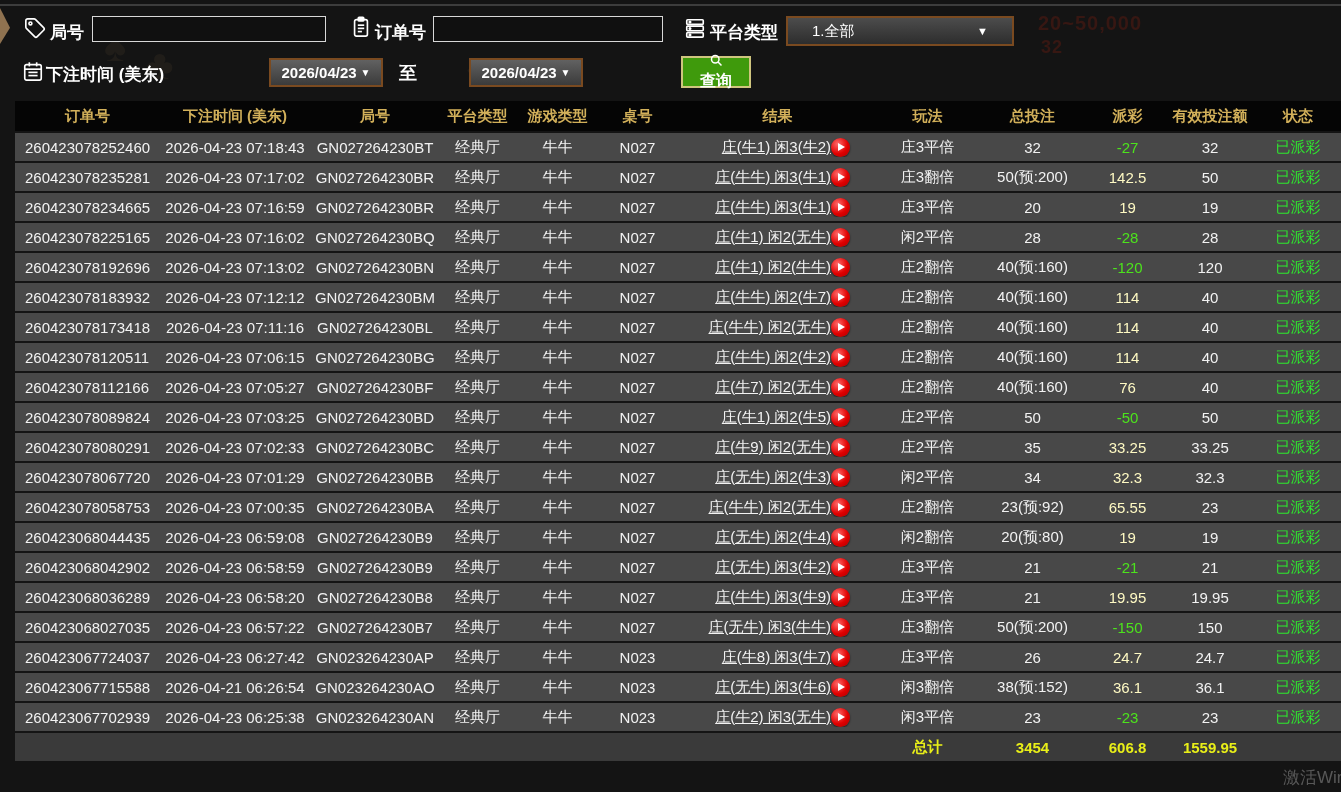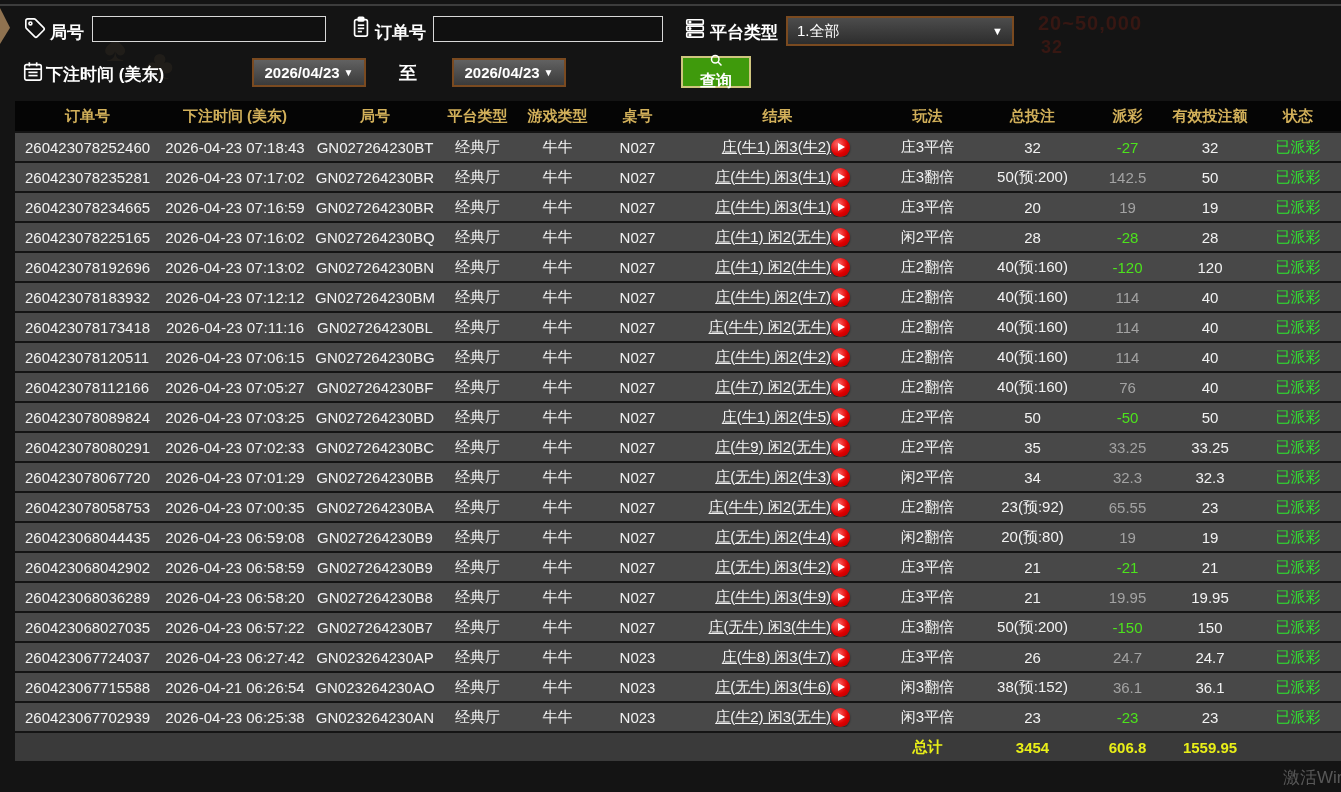--- a/index.html
+++ b/index.html
@@ -18,26 +18,26 @@
   .watermark{position:absolute;left:1283px;top:766px;color:#a8a8a8;opacity:.45;font-size:17px;white-space:nowrap;}
 
   
   .flabel{position:absolute;color:#ffffff;font-weight:bold;font-size:17px;white-space:nowrap;}
   .ficon{position:absolute;}
   .txt{position:absolute;height:26px;background:#101010;border:1px solid #d8d8d8;
        color:#eee;font-size:15px;padding:0 6px;outline:none;box-sizing:border-box;}
   .dropdown{position:absolute;left:786px;top:16px;width:228px;height:30px;box-sizing:border-box;
        background:linear-gradient(#4c4c4c,#2d2d2d);border:2px solid #7a4a20;color:#fff;
        font-size:15px;display:flex;align-items:center;justify-content:space-between;
-       padding:0 9px;cursor:pointer;}
+       padding:0 24px;cursor:pointer;}
   .dropdown .arr{font-size:11px;color:#fff;}
   .datebox{position:absolute;top:58px;width:114px;height:29px;box-sizing:border-box;
        background:linear-gradient(#616161,#3b3b3b);border:2px solid #7a4a20;color:#fff;
        font-size:15px;font-weight:bold;display:flex;align-items:center;justify-content:center;
-       gap:4px;cursor:pointer;}
+       gap:4px;cursor:pointer;margin-left:17px;}
   .datebox .arr{font-size:10px;}
   .querybtn{position:absolute;left:681px;top:56px;width:70px;height:32px;box-sizing:border-box;
        background:#3f9a0c;border:2px solid #cfc57e;color:#fff;font-weight:bold;font-size:16px;
        display:flex;align-items:center;justify-content:center;gap:3px;cursor:pointer;padding:0;flex-direction:column;}
 
   
   .tbl{position:absolute;left:15px;top:101px;width:1326px;
        --cols:145px 150px 130px 75px 85px 75px 205px 95px 115px 75px 90px 86px;}
   .thead,.row,.foot{display:grid;grid-template-columns:var(--cols);align-items:center;margin-bottom:2px;}
   .thead{height:30px;background:#050505;color:#d2b05a;font-weight:bold;font-size:15px;}
@@ -47,21 +47,21 @@
   .cell{text-align:center;overflow:hidden;white-space:nowrap;}
   .cell.order{text-align:left;padding-left:10px;}
   .result-cell{display:flex;align-items:center;}
   .result-text{flex:1;text-align:right;text-decoration:underline;}
   .play{width:19px;height:19px;border-radius:50%;flex:0 0 19px;margin-right:30px;
         background:radial-gradient(circle at 35% 30%,#ff6a6a,#e00000 55%,#a50000);
         display:flex;align-items:center;justify-content:center;cursor:pointer;
         box-shadow:0 1px 2px rgba(0,0,0,.6);}
   .play::after{content:'';display:block;border-left:7px solid #fff;
         border-top:4px solid transparent;border-bottom:4px solid transparent;margin-left:2px;}
-  .pos{color:#a3a3a3;}
+  .pos{color:#fef9c3;}
   .neg{color:#4ce31c;}
   .status{color:#2fe32f;}
   svg{display:block;}
 </style>
 </head>
 <body>
 
 <div class="topline"></div>
 <div class="wedge"></div>
 <span class="suit" style="left:104px;top:26px;">♠</span>

